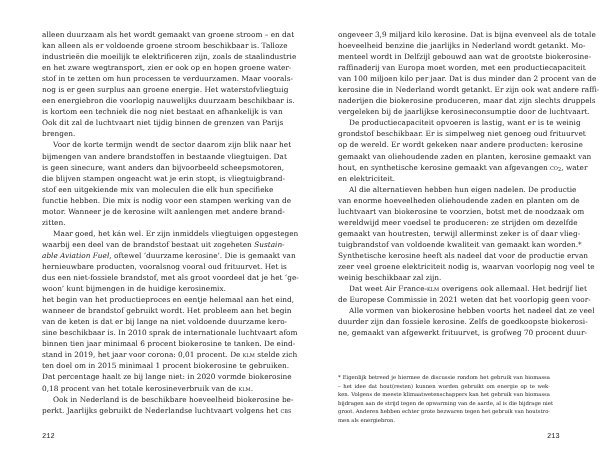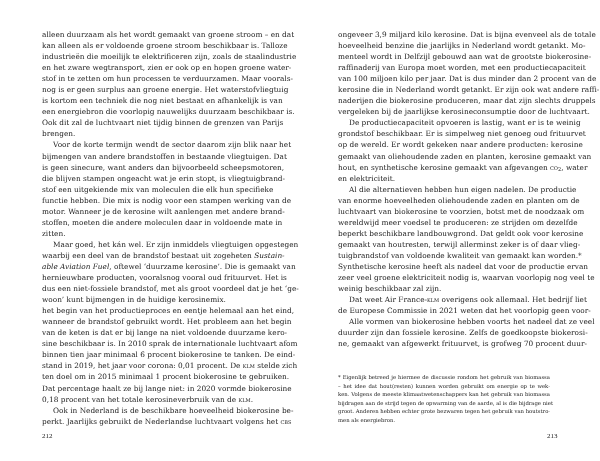--- a/index.html
+++ b/index.html
@@ -34,52 +34,51 @@
     font-family: "DejaVu Serif", serif;
     font-size: 5.3px;
     line-height: 8.5px;
     color: #1a1a1a;
   }
   .footnote .fl { display: block; white-space: nowrap; text-align: justify; text-align-last: justify; }
   .footnote .fl.last { text-align-last: left; }
   .pnum {
     position: absolute;
     top: 432px;
-    font-family: Liberation Serif, serif;
+    font-family: Liberation Mono, monospace;
     font-size: 7px;
     color: #1a1a1a;
   }
   .page-left .pnum { left: 42px; }
   .page-right .pnum { left: 247px; }
 </style>
 </head>
 <body>
 
 <div class="spread">
 
   <div class="page page-left">
     <div class="col" id="left-col">
         <span class="line">alleen duurzaam als het wordt gemaakt van groene stroom – en dat</span>
         <span class="line">kan alleen als er voldoende groene stroom beschikbaar is. Talloze</span>
         <span class="line">industrieën die moeilijk te elektrificeren zijn, zoals de staalindustrie</span>
         <span class="line">en het zware wegtransport, zien er ook op en hopen groene water-</span>
         <span class="line">stof in te zetten om hun processen te verduurzamen. Maar voorals-</span>
         <span class="line">nog is er geen surplus aan groene energie. Het waterstofvliegtuig</span>
+        <span class="line">een energiebron die voorlopig nauwelijks duurzaam beschikbaar is.</span>
         <span class="line">is kortom een techniek die nog niet bestaat en afhankelijk is van</span>
-        <span class="line">een energiebron die voorlopig nauwelijks duurzaam beschikbaar is.</span>
         <span class="line">Ook dit zal de luchtvaart niet tijdig binnen de grenzen van Parijs</span>
         <span class="line last">brengen.</span>
         <span class="line ind">Voor de korte termijn wendt de sector daarom zijn blik naar het</span>
         <span class="line">bijmengen van andere brandstoffen in bestaande vliegtuigen. Dat</span>
         <span class="line">is geen sinecure, want anders dan bijvoorbeeld scheepsmotoren,</span>
         <span class="line">die blijven stampen ongeacht wat je erin stopt, is vliegtuigbrand-</span>
         <span class="line">stof een uitgekiende mix van moleculen die elk hun specifieke</span>
         <span class="line">functie hebben. Die mix is nodig voor een stampen werking van de</span>
         <span class="line">motor. Wanneer je de kerosine wilt aanlengen met andere brand-</span>
-        <span class="line">stoffen, moeten die andere moleculen daar in voldoende mate in</span>
         <span class="line last">zitten.</span>
         <span class="line ind">Maar goed, het kán wel. Er zijn inmiddels vliegtuigen opgestegen</span>
         <span class="line">waarbij een deel van de brandstof bestaat uit zogeheten <em>Sustain-</em></span>
         <span class="line"><em>able Aviation Fuel</em>, oftewel ‘duurzame kerosine’. Die is gemaakt van</span>
         <span class="line">hernieuwbare producten, vooralsnog vooral oud frituurvet. Het is</span>
         <span class="line">dus een niet-fossiele brandstof, met als groot voordeel dat je het ‘ge-</span>
         <span class="line last">woon’ kunt bijmengen in de huidige kerosinemix.</span>
         <span class="line">het begin van het productieproces en eentje helemaal aan het eind,</span>
         <span class="line">wanneer de brandstof gebruikt wordt. Het probleem aan het begin</span>
         <span class="line">van de keten is dat er bij lange na niet voldoende duurzame kero-</span>
@@ -108,21 +107,20 @@
         <span class="line ind">De productiecapaciteit opvoeren is lastig, want er is te weinig</span>
         <span class="line">grondstof beschikbaar. Er is simpelweg niet genoeg oud frituurvet</span>
         <span class="line">op de wereld. Er wordt gekeken naar andere producten: kerosine</span>
         <span class="line">gemaakt van oliehoudende zaden en planten, kerosine gemaakt van</span>
         <span class="line">hout, en synthetische kerosine gemaakt van afgevangen <span class="sc">co</span><sub>2</sub>, water</span>
         <span class="line last">en elektriciteit.</span>
         <span class="line ind">Al die alternatieven hebben hun eigen nadelen. De productie</span>
         <span class="line">van enorme hoeveelheden oliehoudende zaden en planten om de</span>
         <span class="line">luchtvaart van biokerosine te voorzien, botst met de noodzaak om</span>
         <span class="line">wereldwijd meer voedsel te produceren: ze strijden om dezelfde</span>
-        <span class="line">beperkt beschikbare landbouwgrond. Dat geldt ook voor kerosine</span>
         <span class="line">gemaakt van houtresten, terwijl allerminst zeker is of daar vlieg-</span>
         <span class="line">tuigbrandstof van voldoende kwaliteit van gemaakt kan worden.*</span>
         <span class="line">Synthetische kerosine heeft als nadeel dat voor de productie ervan</span>
         <span class="line">zeer veel groene elektriciteit nodig is, waarvan voorlopig nog veel te</span>
         <span class="line last">weinig beschikbaar zal zijn.</span>
         <span class="line ind">Dat weet Air France-<span class="sc">klm</span> overigens ook allemaal. Het bedrijf liet</span>
         <span class="line">de Europese Commissie in 2021 weten dat het voorlopig geen voor-</span>
         <span class="line ind">Alle vormen van biokerosine hebben voorts het nadeel dat ze veel</span>
         <span class="line">duurder zijn dan fossiele kerosine. Zelfs de goedkoopste biokerosi-</span>
         <span class="line">ne, gemaakt van afgewerkt frituurvet, is grofweg 70 procent duur-</span>

